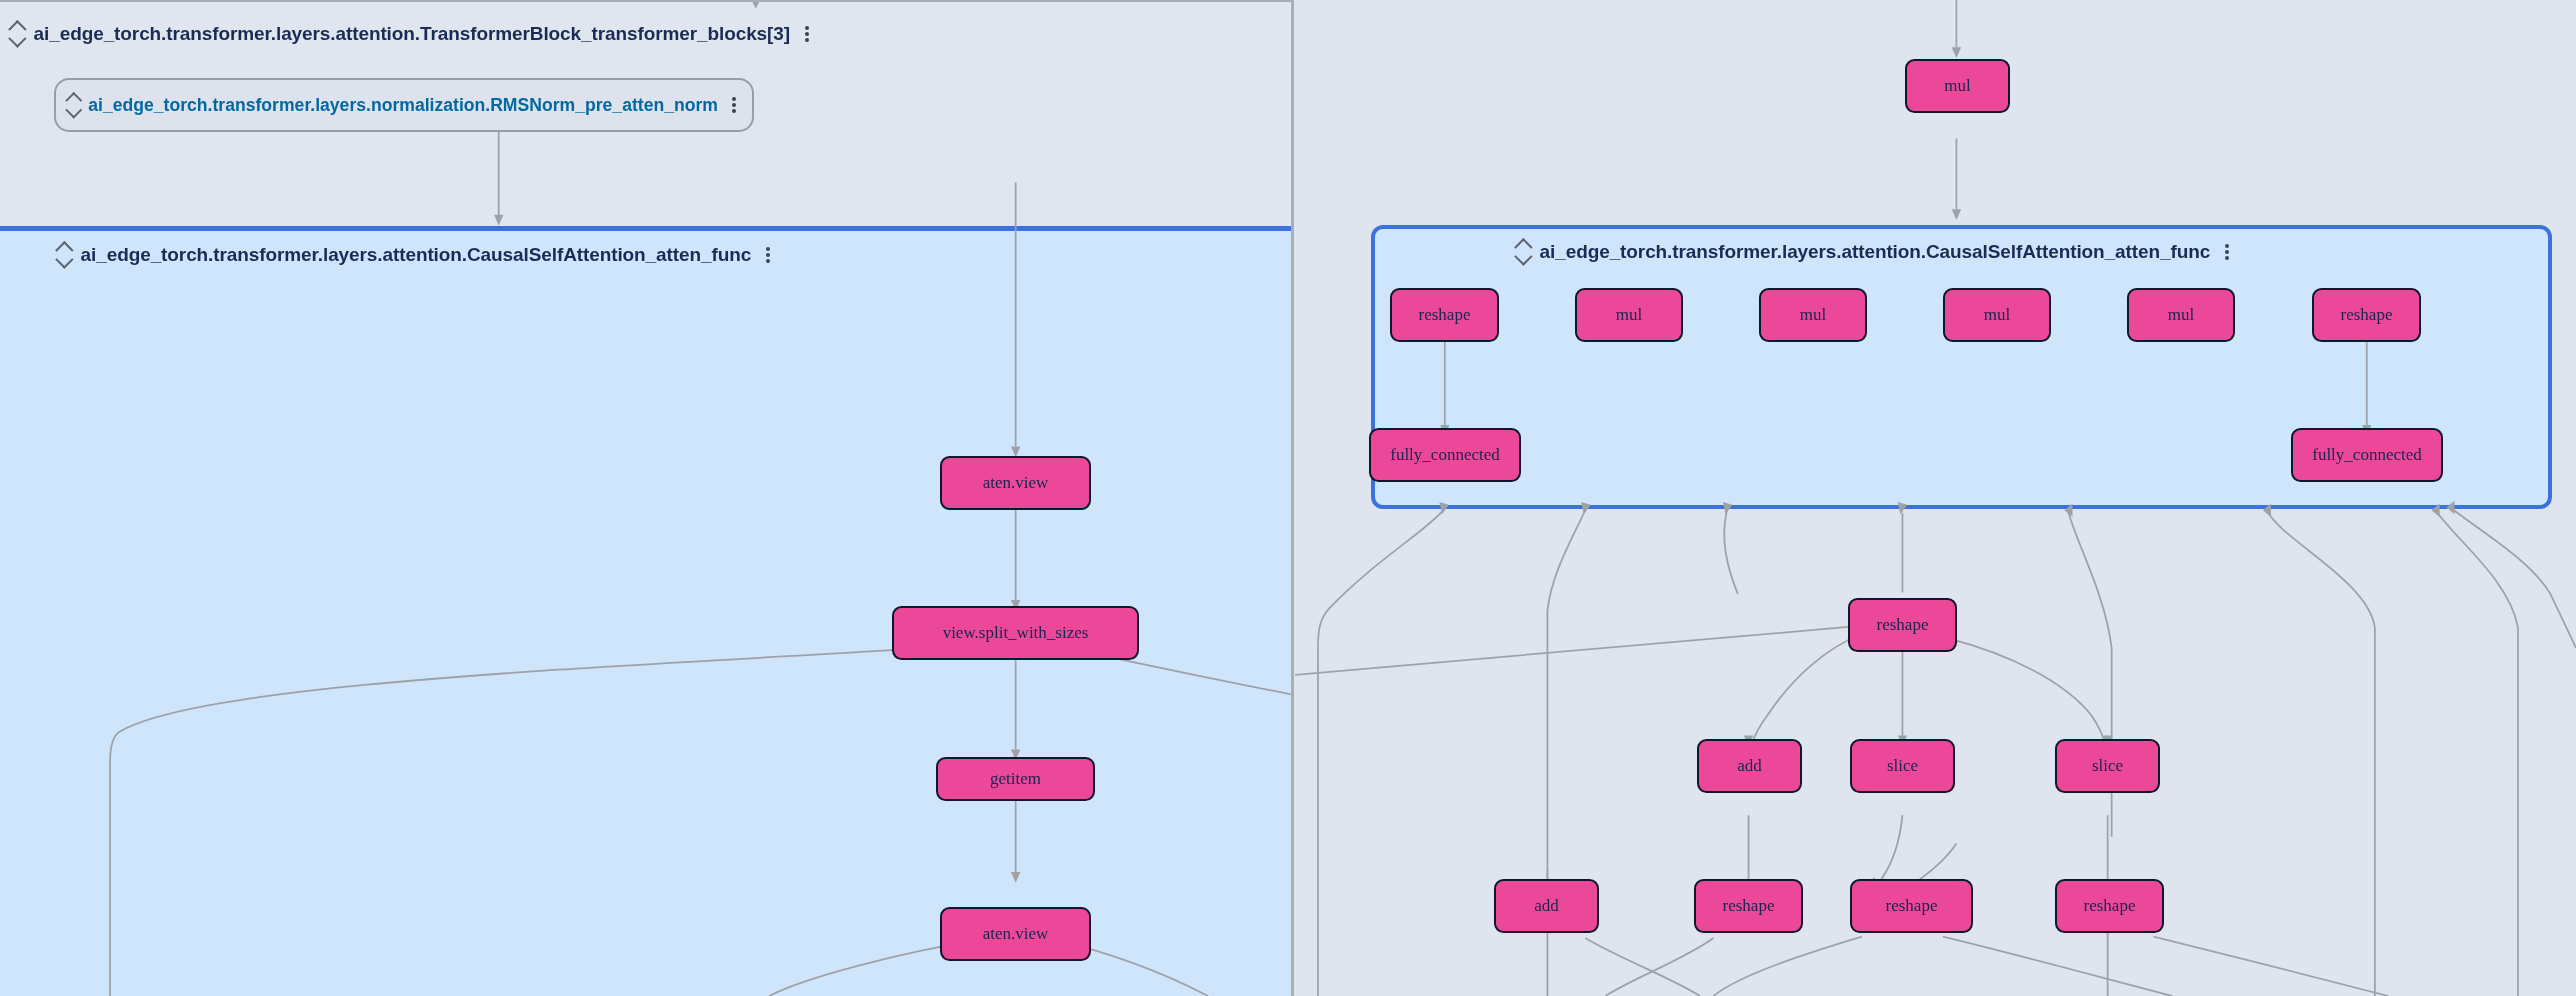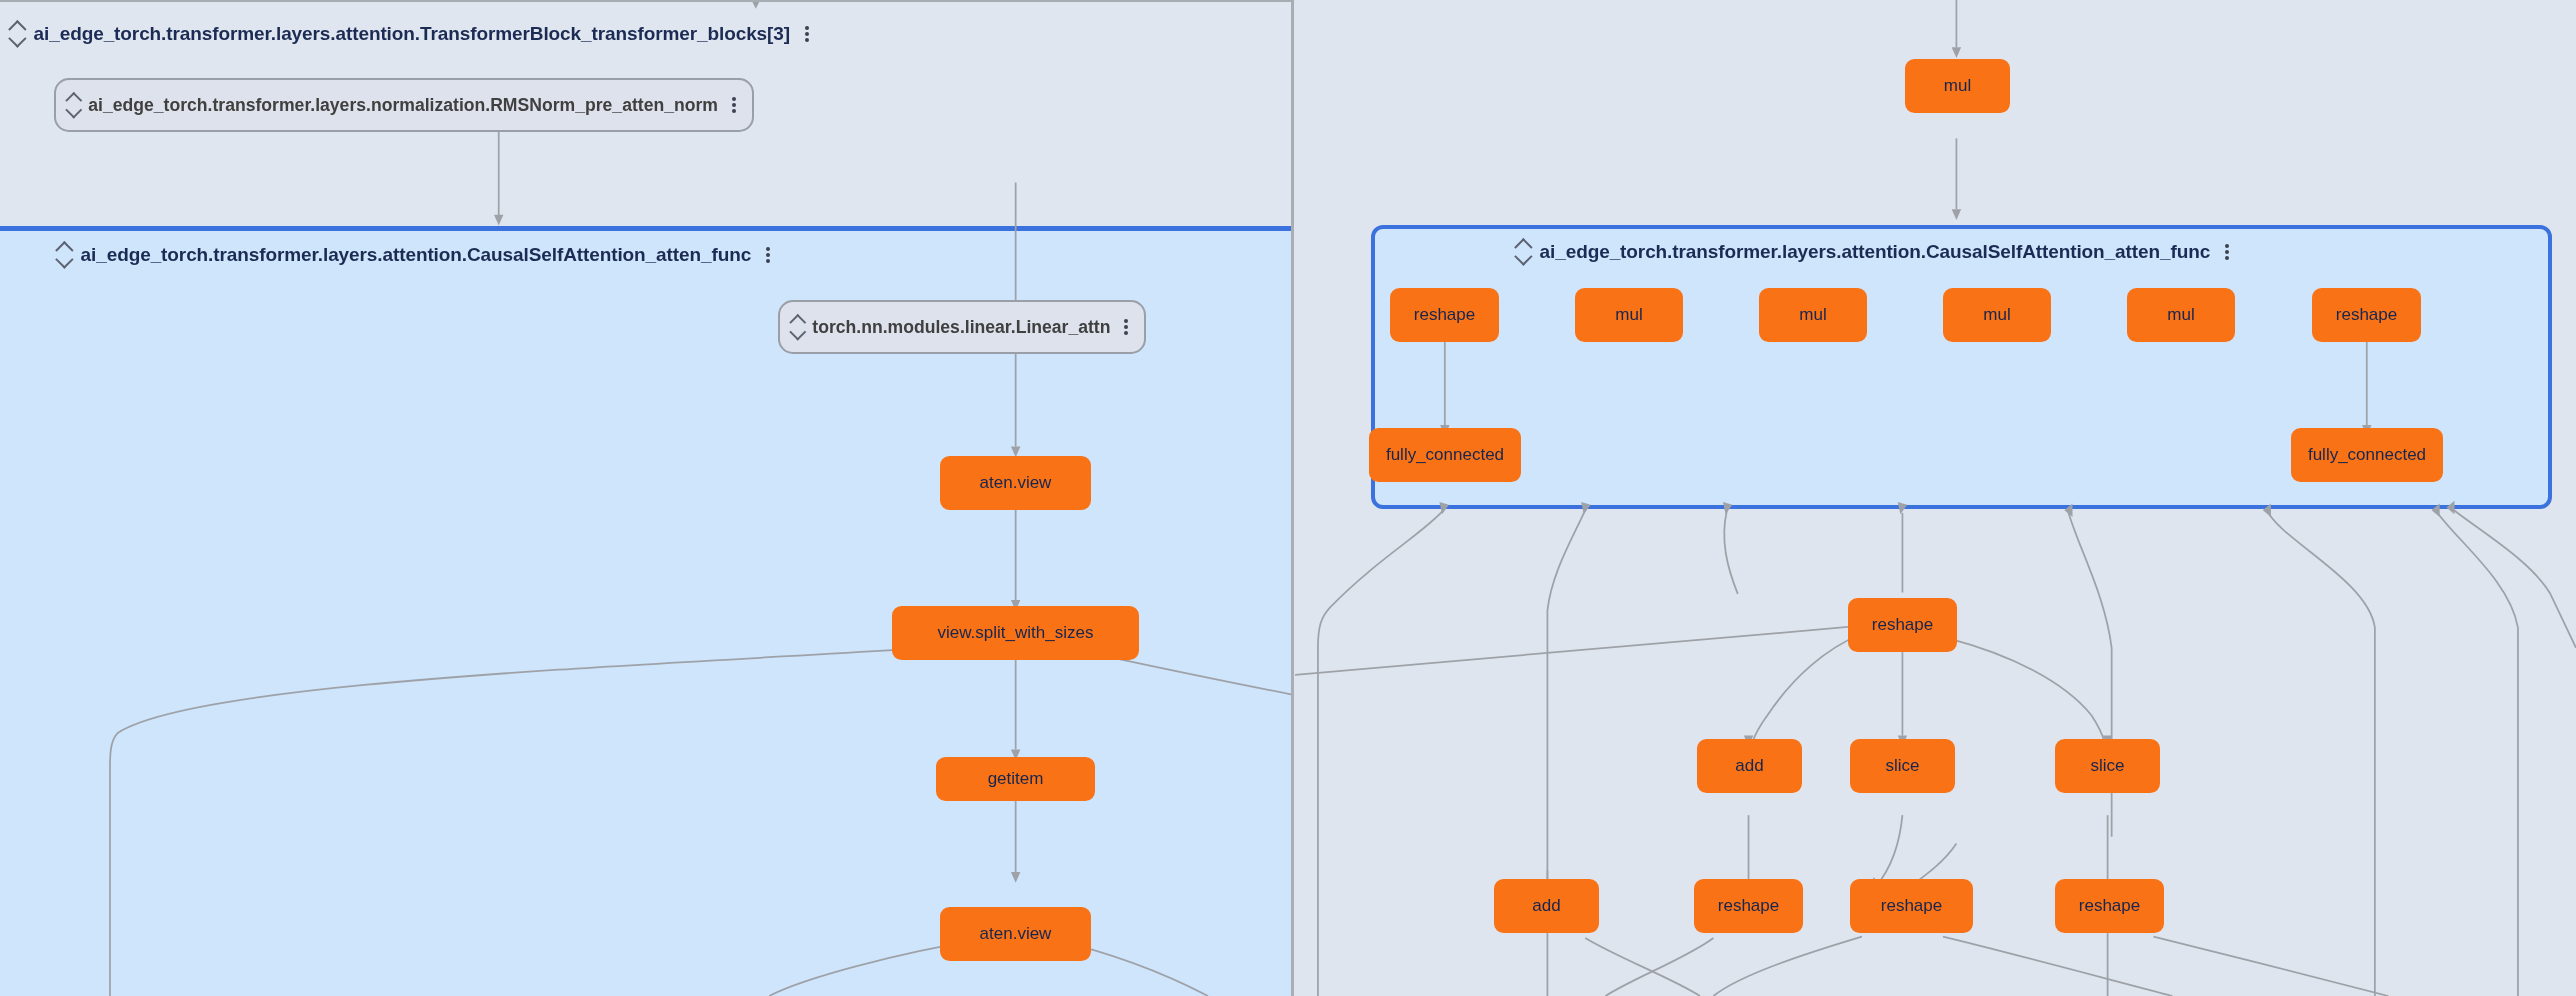--- a/index.html
+++ b/index.html
@@ -42,27 +42,27 @@
 
   
   .ico-kebab{width:17.6px;height:20px;position:relative;flex:0 0 auto;}
   .ico-kebab s{position:absolute;left:6.8px;width:4px;height:4px;border-radius:50%;background:#3b4252;}
   .ico-kebab s:nth-child(1){top:2px;}
   .ico-kebab s:nth-child(2){top:8px;}
   .ico-kebab s:nth-child(3){top:14px;}
 
   
   .node{position:absolute;display:flex;align-items:center;justify-content:center;
-    background:#f97316;border:2px solid #f97316;border-radius:9.5px;box-sizing:border-box;
-    font-size:17px;color:#17254f;white-space:nowrap;z-index:30;}
+    background:#ec4899;border:2px solid #0f172a;border-radius:9.5px;box-sizing:border-box;
+    font-size:17px;color:#17254f;white-space:nowrap;z-index:30;font-family:Liberation Serif, serif;}
 
   
   .pill{position:absolute;display:flex;align-items:center;background:#dde2ec;
     border:2px solid #9a9ea6;border-radius:15px;box-sizing:border-box;
-    font-size:17.6px;font-weight:700;color:#404040;white-space:nowrap;z-index:30;padding:0 9.5px;}
+    font-size:17.6px;font-weight:700;color:#0369a1;white-space:nowrap;z-index:30;padding:0 9.5px;}
   .pill .ttl{margin:0 6.8px;}
 
   svg.edges{position:absolute;left:0;top:0;width:100%;height:100%;overflow:visible;z-index:10;pointer-events:none;}
   svg.edges path,svg.edges line{fill:none;stroke:#9ea2a8;stroke-width:2.6;}
   svg.edges polygon{fill:#9ea2a8;stroke:none;}
 </style>
 </head>
 <body>
 
 <div id="stage">
@@ -135,32 +135,20 @@
           <i class="b"></i>
         </span>
       <span class="ttl">ai_edge_torch.transformer.layers.attention.CausalSelfAttention_atten_func</span>
       <span class="ico-kebab">
           <s></s>
           <s></s>
           <s></s>
         </span>
     </div>
 
-    <div class="pill" style="left:778px;top:298px;height:54px;">
-      <span class="ico-expand">
-          <i class="a"></i>
-          <i class="b"></i>
-        </span>
-      <span class="ttl">torch.nn.modules.linear.Linear_attn</span>
-      <span class="ico-kebab">
-          <s></s>
-          <s></s>
-          <s></s>
-        </span>
-    </div>
 
     <div class="node" style="left:940px;top:454px;width:151px;height:54px;">
       <span>aten.view</span>
     </div>
     <div class="node" style="left:892px;top:604px;width:247px;height:54px;">
       <span>view.split_with_sizes</span>
     </div>
     <div class="node" style="left:936px;top:755px;width:159px;height:44px;">
       <span>getitem</span>
     </div>

